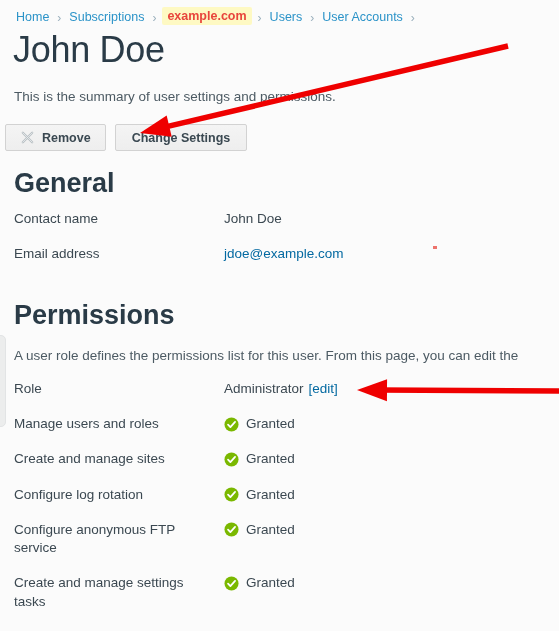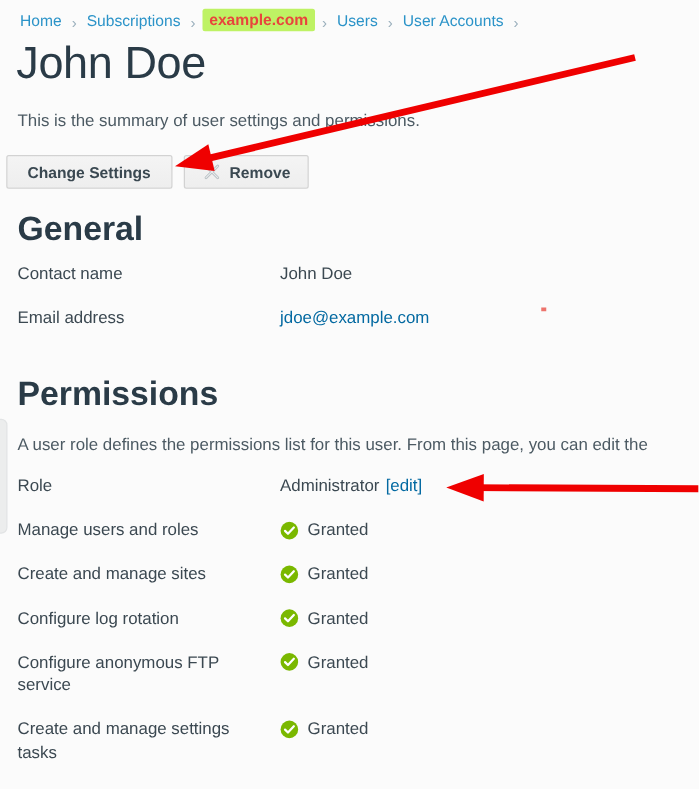--- a/index.html
+++ b/index.html
@@ -29,21 +29,21 @@
     white-space: nowrap;
   }
   .crumb {
     color: #2b93c8;
     text-decoration: none;
     padding: 1px 2px;
   }
   .crumb.current {
     color: #e8453c;
     font-weight: bold;
-    background: #bef264;
+    background: #fef9c3;
     border-radius: 2px;
     padding: 2px 5px;
   }
   .crumb-sep {
     color: #9bb0bd;
     margin: 0 6px;
     font-size: 12px;
   }
 
   
@@ -187,31 +187,31 @@
       <a class="crumb">Users</a>
       <span class="crumb-sep">›</span>
       <a class="crumb">User Accounts</a>
       <span class="crumb-sep">›</span>
     </nav>
 
   <h1 class="page-title">John Doe</h1>
   <div class="page-subtitle">This is the summary of user settings and permissions.</div>
 
   <div class="toolbar">
-    <button class="btn plain">
-      <span>Change Settings</span>
-    </button>
     <button class="btn">
       <span>
         <svg class="icon-x" width="15" height="15" viewBox="0 0 16 16" aria-hidden="true">
           <path d="M3 3 L13 13 M13 3 L3 13" stroke="#b9c0c4" stroke-width="2.4" stroke-linecap="round" fill="none"></path>
           <path d="M3 3 L13 13 M13 3 L3 13" stroke="#e9ecee" stroke-width="0.9" stroke-linecap="round" fill="none"></path>
         </svg>
       </span>
       <span>Remove</span>
+    </button>
+    <button class="btn plain">
+      <span>Change Settings</span>
     </button>
   </div>
 
   <h2 class="section-h" id="h-general">General</h2>
   <div class="rows" id="general-rows">
       <div class="row">
         <div class="label">Contact name</div>
         <div class="value">John Doe</div>
       </div>
       <div class="row">

